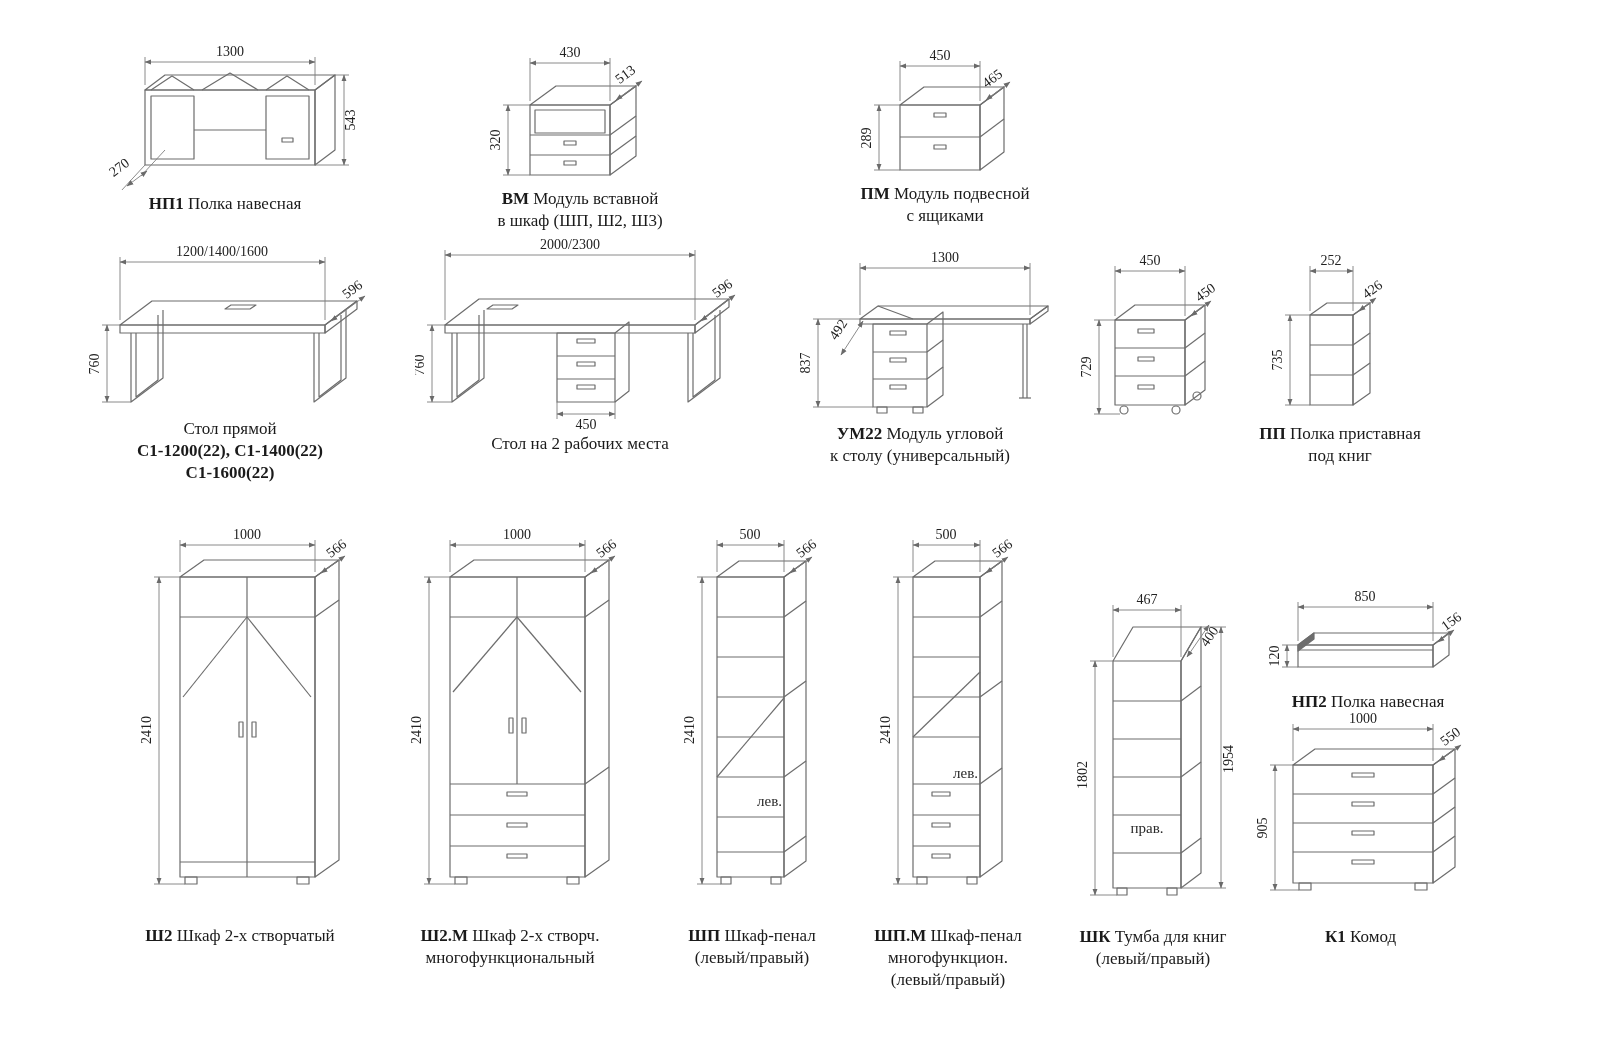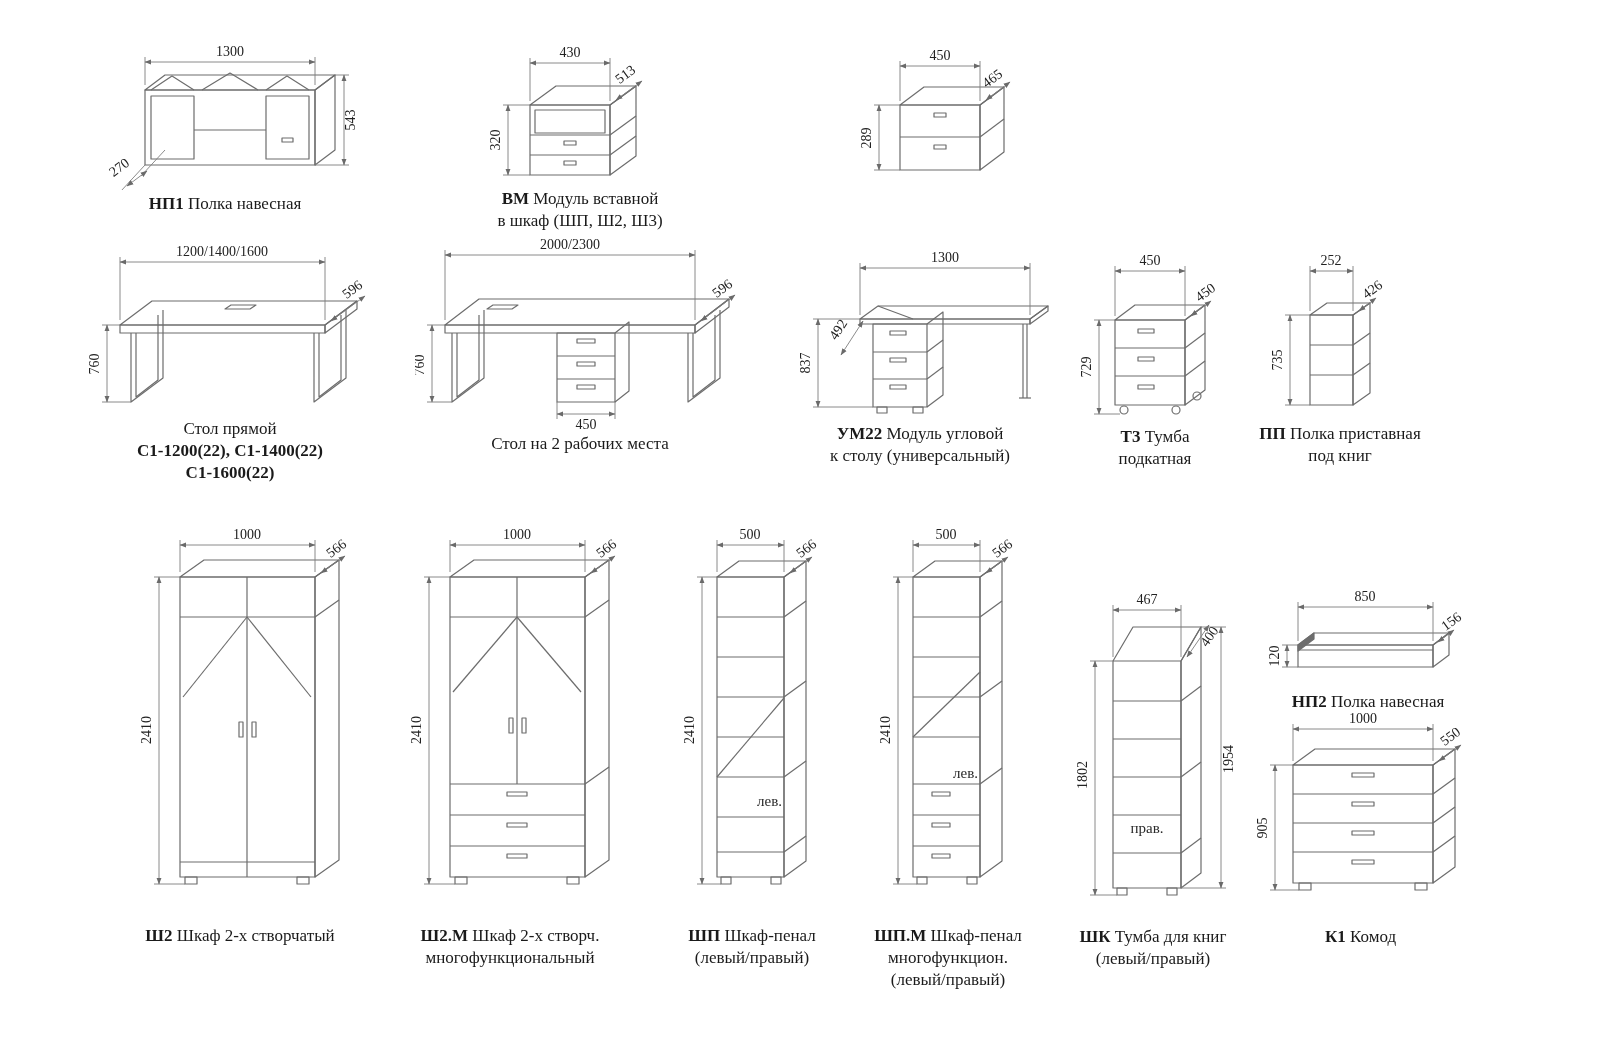--- a/index.html
+++ b/index.html
@@ -112,20 +112,24 @@
       <line x1="65" y1="21" x2="145" y2="21" marker-start="url(#arw)" marker-end="url(#arw)"></line>
       <line x1="151" y1="55" x2="175" y2="37" marker-start="url(#arw)" marker-end="url(#arw)"></line>
       <path d="M65,60 L39,60"></path>
           <path d="M65,125 L39,125"></path>
       <line x1="44" y1="60" x2="44" y2="125" marker-start="url(#arw)" marker-end="url(#arw)"></line>
     </g>
     <text class="dt" x="105" y="15" text-anchor="middle">450</text>
     <text class="dt" x="160" y="37" text-anchor="middle" transform="rotate(-36 160 37)">465</text>
     <text class="dt" x="36" y="93" text-anchor="middle" transform="rotate(-90 36 93)">289</text>
   </svg>
+  <div class="caption">
+    <div><span class="b">ПМ</span> <span>Модуль подвесной</span></div>
+    <div>с ящиками</div>
+  </div>
 </div>
 
 <div class="item" style="left:85px;top:230px;width:290px">
   <svg width="290" height="185">
     <g class="ln">
       <path d="M35,95 L240,95 L272,71 L67,71 Z"></path>
       <path d="M35,95 L240,95 L240,103 L35,103 Z"></path>
       <path d="M240,95 L272,71 L272,79 L240,103 Z"></path>
       <path d="M140,79 L165,79 L171,75 L146,75 Z"></path>
       <path d="M46,103 L46,172 L78,148 L78,80"></path>
@@ -258,24 +262,20 @@
       <line x1="40" y1="26" x2="110" y2="26" marker-start="url(#arw)" marker-end="url(#arw)"></line>
       <line x1="116" y1="71" x2="136" y2="56" marker-start="url(#arw)" marker-end="url(#arw)"></line>
       <path d="M40,75 L19,75"></path>
           <path d="M45,169 L19,169"></path>
       <line x1="24" y1="75" x2="24" y2="169" marker-start="url(#arw)" marker-end="url(#arw)"></line>
     </g>
     <text class="dt" x="75" y="20" text-anchor="middle">450</text>
     <text class="dt" x="133" y="51" text-anchor="middle" transform="rotate(-36 133 51)">450</text>
     <text class="dt" x="16" y="122" text-anchor="middle" transform="rotate(-90 16 122)">729</text>
   </svg>
-  <div class="caption">
-    <div><span class="b">Т3</span> <span>Тумба</span></div>
-    <div>подкатная</div>
-  </div>
 </div>
 
 <div class="item" style="left:1255px;top:245px;width:170px">
   <svg width="170" height="175">
     <g class="ln">
       <path d="M55,70 L98,70 L115,58 L72,58 Z"></path>
       <path d="M98,70 L115,58 L115,148 L98,160 Z"></path>
       <rect x="55" y="70" width="43" height="90"></rect>
       <path d="M55,100 L98,100"></path>
           <path d="M98,100 L115,88"></path>

